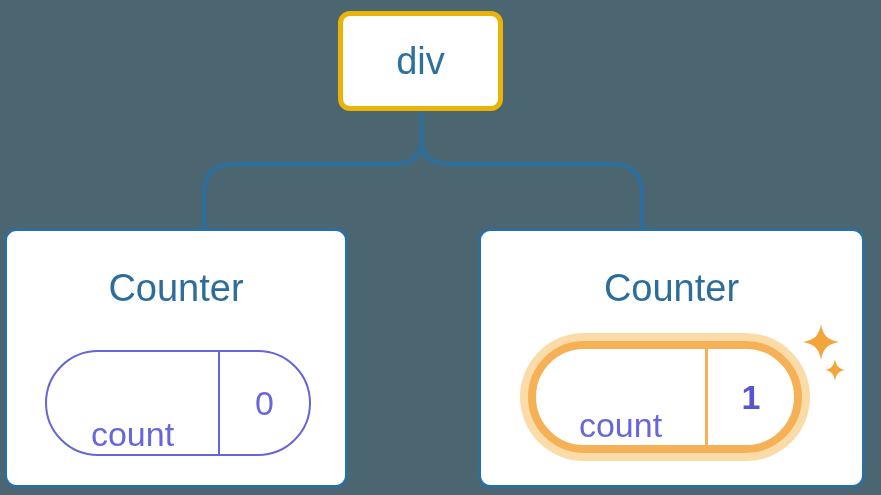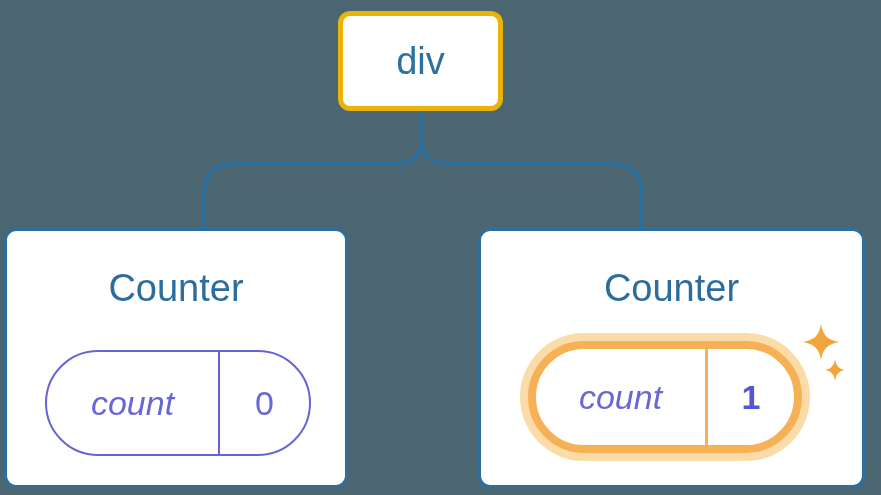--- a/index.html
+++ b/index.html
@@ -75,23 +75,22 @@
   }
   .pill-highlighted {
     left: 47px; top: 110px;
     width: 274px; height: 112px;
     border: 8px solid #f6b156;
     border-radius: 56px;
     box-shadow: 0 0 0 8px #fbdca8;
   }
   .pill-key-cell {
     display: flex;
-    align-items: center;
+    align-items: flex-end;
     justify-content: center;
-    font-style: italic;
   }
   .pill-normal .pill-key-cell {
     width: 173px;
     border-right: 2px solid #6565d6;
   }
   .pill-highlighted .pill-key-cell {
     width: 172px;
     border-right: 3px solid #f6b156;
   }
   .pill-val-cell {

